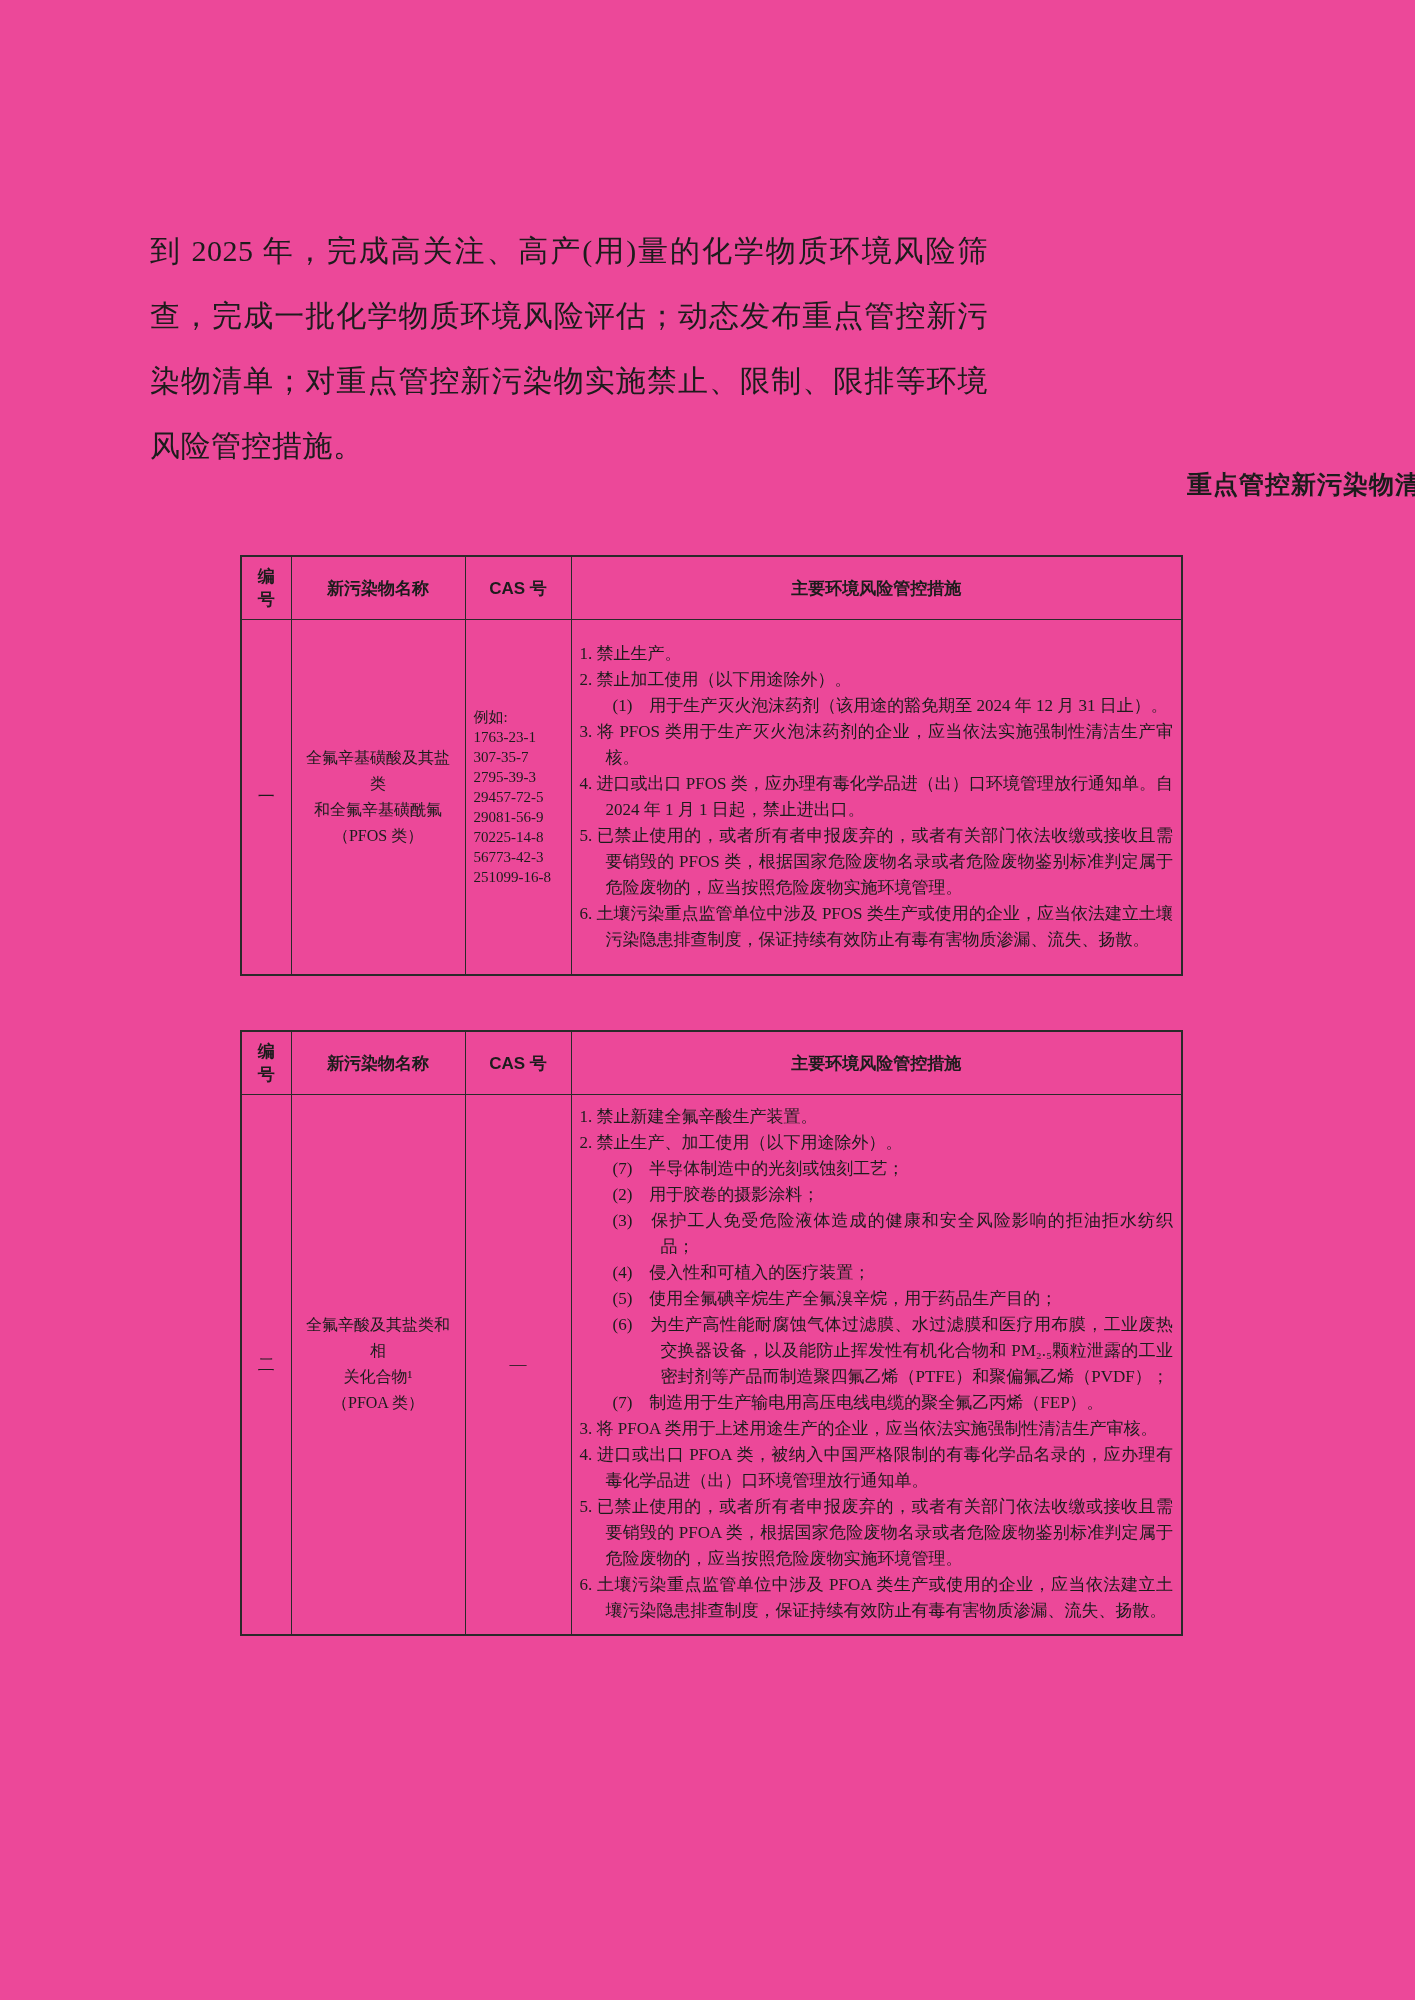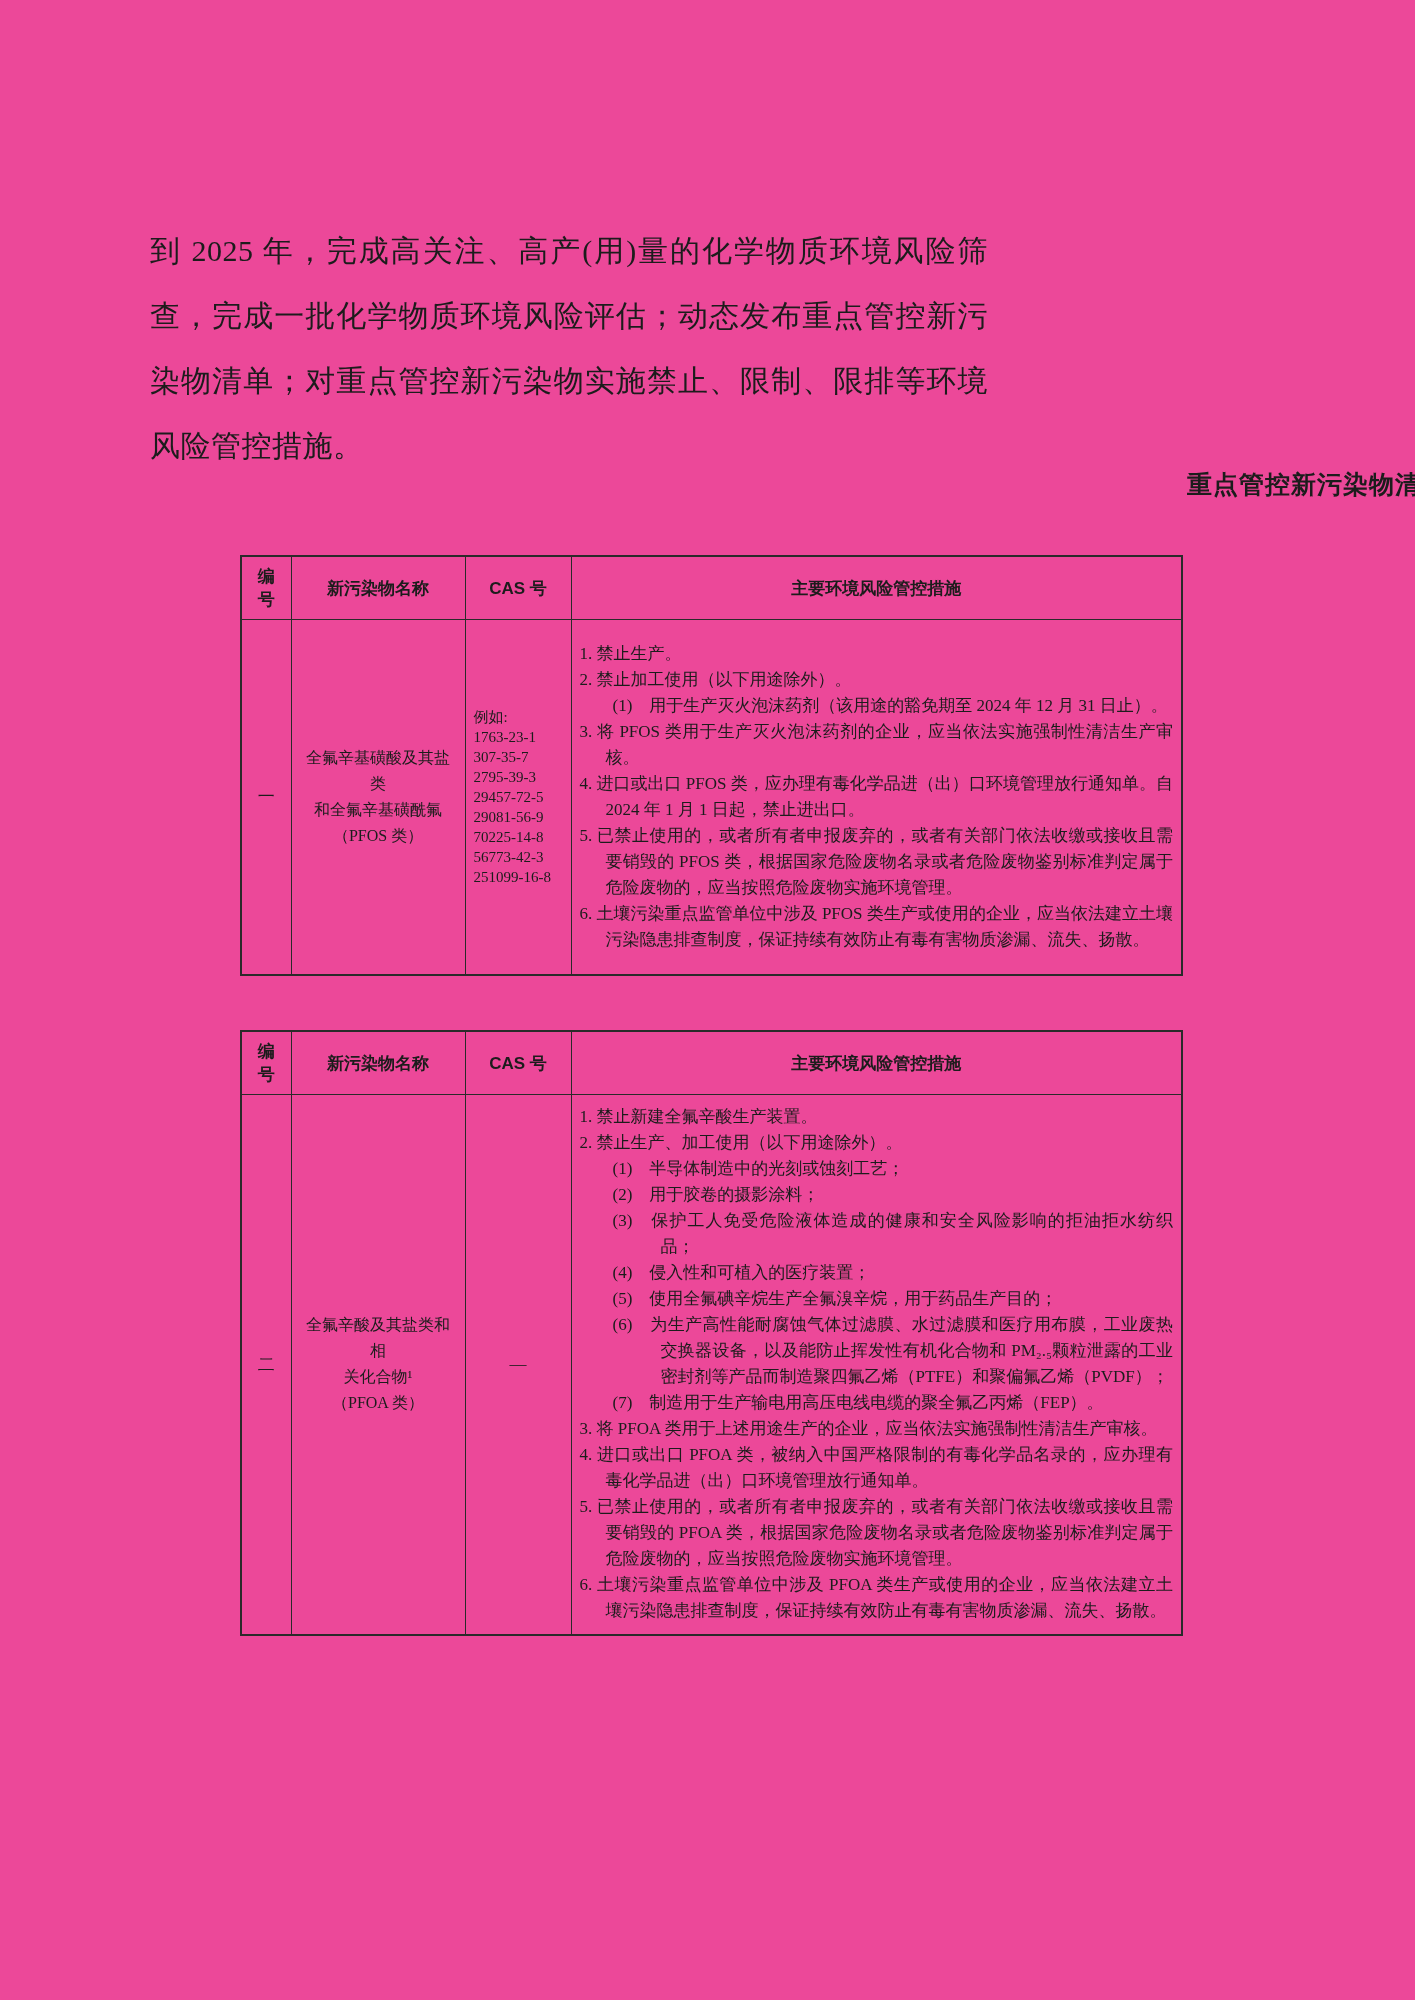--- a/index.html
+++ b/index.html
@@ -171,21 +171,21 @@
       <tbody>
         <tr>
           <td class="td-no">二</td>
           <td class="td-name">全氟辛酸及其盐类和相
 关化合物¹
 （PFOA 类）</td>
           <td class="td-cas">—</td>
           <td class="td-meas">
               <div class="mline m0">1. 禁止新建全氟辛酸生产装置。</div>
               <div class="mline m0">2. 禁止生产、加工使用（以下用途除外）。</div>
-              <div class="mline m1">(1)　半导体制造中的光刻或蚀刻工艺；</div>
+              <div class="mline m1">(7)　半导体制造中的光刻或蚀刻工艺；</div>
               <div class="mline m1">(2)　用于胶卷的摄影涂料；</div>
               <div class="mline m1">(3)　保护工人免受危险液体造成的健康和安全风险影响的拒油拒水纺织品；</div>
               <div class="mline m1">(4)　侵入性和可植入的医疗装置；</div>
               <div class="mline m1">(5)　使用全氟碘辛烷生产全氟溴辛烷，用于药品生产目的；</div>
               <div class="mline m1">(6)　为生产高性能耐腐蚀气体过滤膜、水过滤膜和医疗用布膜，工业废热交换器设备，以及能防止挥发性有机化合物和 PM₂.₅颗粒泄露的工业密封剂等产品而制造聚四氟乙烯（PTFE）和聚偏氟乙烯（PVDF）；</div>
               <div class="mline m1">(7)　制造用于生产输电用高压电线电缆的聚全氟乙丙烯（FEP）。</div>
               <div class="mline m0">3. 将 PFOA 类用于上述用途生产的企业，应当依法实施强制性清洁生产审核。</div>
               <div class="mline m0">4. 进口或出口 PFOA 类，被纳入中国严格限制的有毒化学品名录的，应办理有毒化学品进（出）口环境管理放行通知单。</div>
               <div class="mline m0">5. 已禁止使用的，或者所有者申报废弃的，或者有关部门依法收缴或接收且需要销毁的 PFOA 类，根据国家危险废物名录或者危险废物鉴别标准判定属于危险废物的，应当按照危险废物实施环境管理。</div>
               <div class="mline m0">6. 土壤污染重点监管单位中涉及 PFOA 类生产或使用的企业，应当依法建立土壤污染隐患排查制度，保证持续有效防止有毒有害物质渗漏、流失、扬散。</div>

